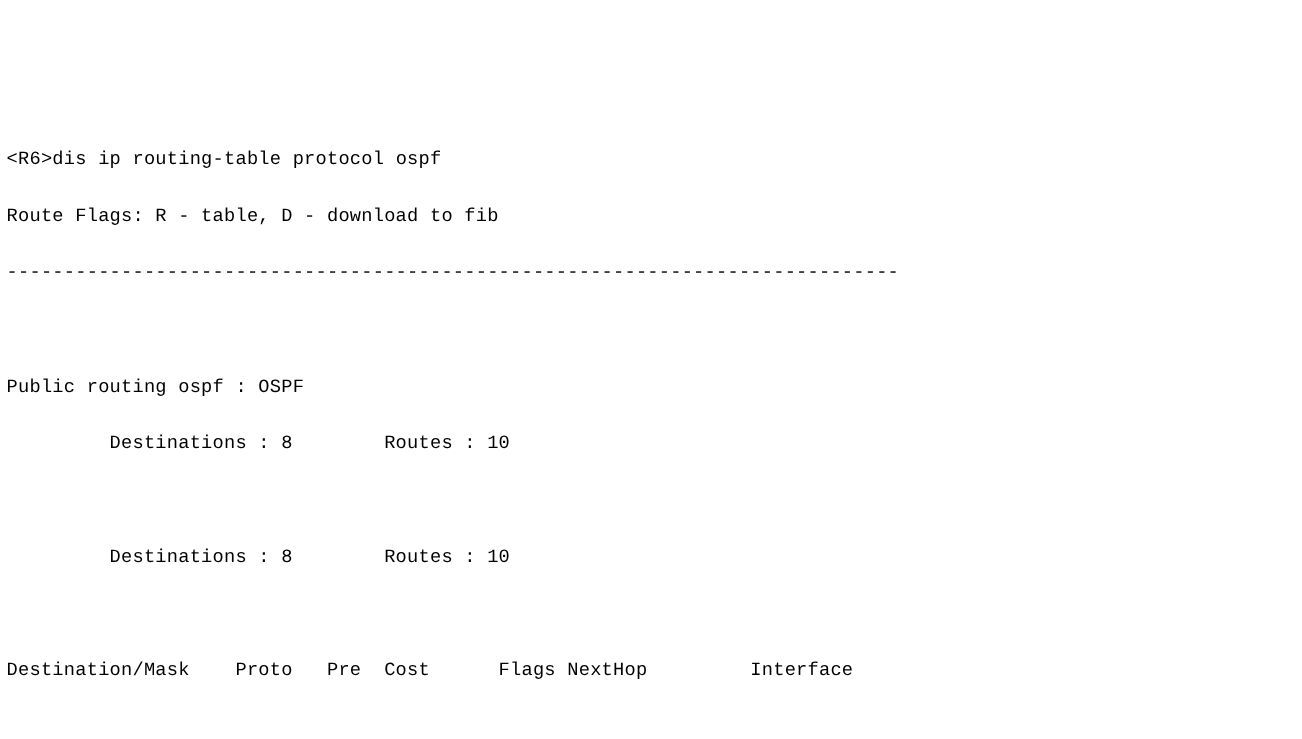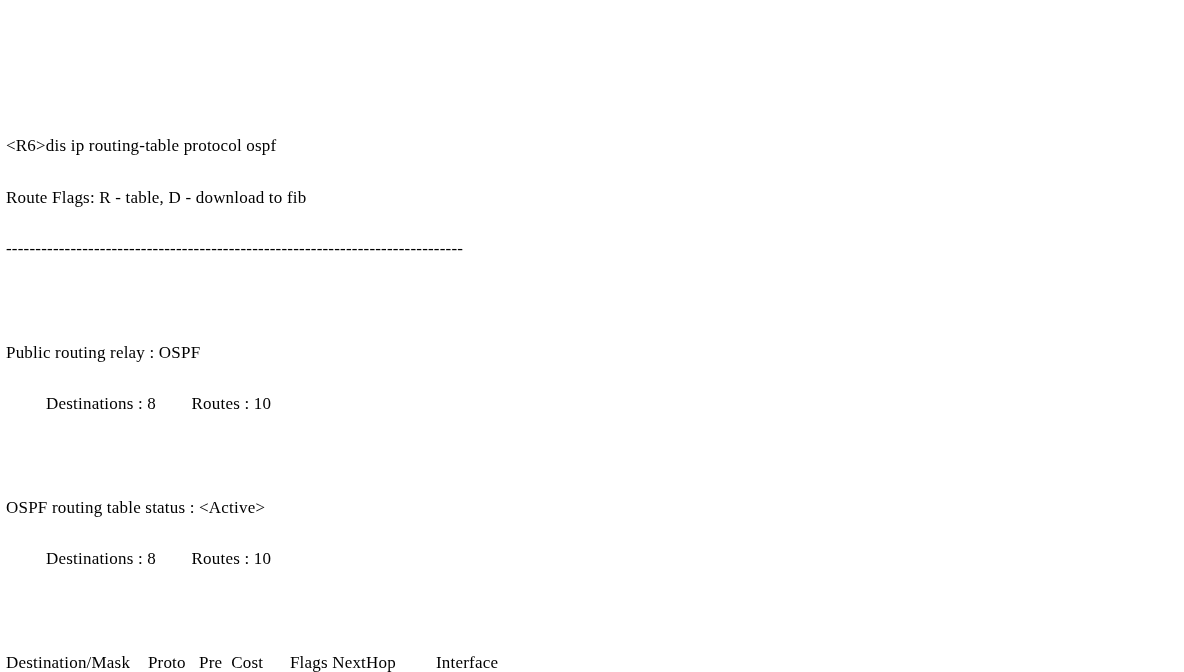--- a/index.html
+++ b/index.html
@@ -9,37 +9,35 @@
       font-size: 17px;
       line-height: 1.52;
       background: #ffffff;
       color: #000000;
       white-space: pre;
       letter-spacing: 0.2px;
       position: relative;
     }
     .line {
       display: block;
-      font-family: Liberation Serif, serif;
     }
   </style>
 </head>
 <body>
 
 
 
 <div class="terminal">
 <span class="line"><span>&lt;R6&gt;</span><span>dis ip routing-table protocol ospf</span></span>
 <span class="line">Route Flags: R - table, D - download to fib</span>
 <span class="line">------------------------------------------------------------------------------</span>
 <span class="line"> </span>
-<span class="line">Public routing relay : OSPF</span>
+<span class="line">Public routing ospf : OSPF</span>
 <span class="line">         Destinations : 8        Routes : 10</span>
 <span class="line"> </span>
-<span class="line">OSPF routing table status : &lt;Active&gt;</span>
 <span class="line">         Destinations : 8        Routes : 10</span>
 <span class="line"> </span>
 <span class="line">Destination/Mask    Proto   Pre  Cost      Flags NextHop         Interface</span>
 
 
 
 
 
 </div>
 

